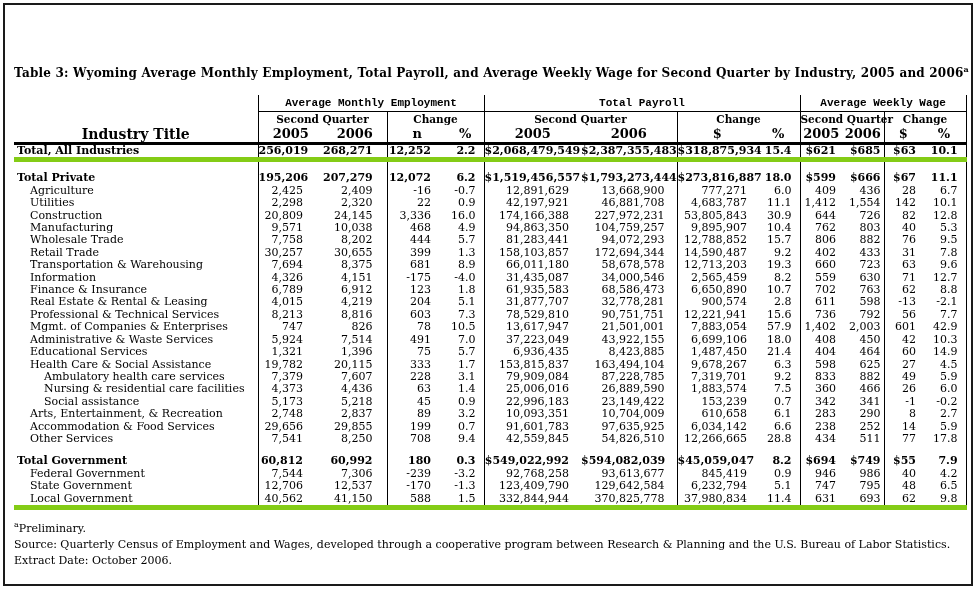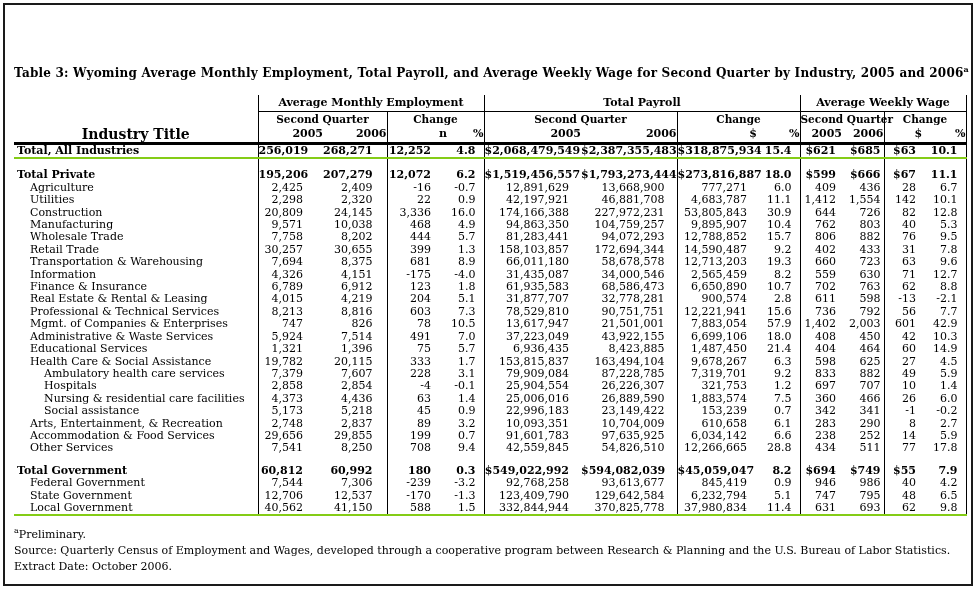--- a/index.html
+++ b/index.html
@@ -11,32 +11,32 @@
   .page-frame {
     position:absolute; inset:3px; border:2px solid #1a1a1a; pointer-events:none;
   }
   .content { position:absolute; left:14px; top:64px; width:952px; }
   .title { font-size:12px; font-weight:bold; white-space:nowrap; letter-spacing:0.2px; }
   .title sup { font-size:8px; }
   table { border-collapse:collapse; table-layout:fixed; width:952px; margin-top:15px; }
   th, td { padding:0; }
   .bl { border-left:1px solid #000; }
   .br { border-right:1px solid #000; }
-  .group-th { font-weight:bold; font-size:11px; line-height:16px; border-bottom:1px solid #000; }
+  .group-th { font-weight:bold; font-size:11px; line-height:16px; border-bottom:1px solid #000;font-family:Liberation Mono, monospace; }
   .sub-th { font-weight:bold; font-size:10.5px; line-height:14px; text-align:center; white-space:nowrap; }
-  .year-th { font-weight:bold; font-size:11px; line-height:14px; text-align:right; border-bottom:3px solid #000; }
+  .year-th { font-weight:bold; font-size:13px; line-height:14px; text-align:center; border-bottom:3px solid #000; }
   .industry-th { font-weight:bold; font-size:14px; text-align:center; vertical-align:bottom; border-bottom:3px solid #000; }
   tbody td { font-size:11px; line-height:12.4px; }
   .num { text-align:right; white-space:nowrap; }
   .industry { text-align:left; white-space:nowrap; overflow:hidden; }
   .ind0 { padding-left:3px; }
   .ind1 { padding-left:16px; }
   .ind2 { padding-left:30px; }
   tr.bold td { font-weight:bold; }
-  tr.rule-below td { border-bottom:2px solid #84cc16; }
+  tr.rule-below td { border-bottom:5px solid #84cc16; }
   tr.spacer td { height:10px; }
   .col0{padding-right:20px}.col1{padding-right:14px}.col2{padding-right:16px}.col3{padding-right:8px}
   .col4{padding-right:12px}.col5{padding-right:12px}.col6{padding-right:10px}.col7{padding-right:8px}
   .col8{padding-right:6px}.col9{padding-right:3px}.col10{padding-right:6px}.col11{padding-right:8px}
   .footnotes { margin-top:7px; font-size:11px; line-height:16px; }
   .footnotes sup { font-size:8px; }
 </style>
 </head>
 <body>
 
@@ -93,21 +93,21 @@
         <th class="year-th bl">$</th>
         <th class="year-th br">%</th>
       </tr>
     </thead>
     <tbody>
         <tr class="bold rule-below">
           <td class="industry ind0">Total, All Industries</td>
           <td class="num col0 bl">256,019</td>
           <td class="num col1">268,271</td>
           <td class="num col2 bl">12,252</td>
-          <td class="num col3">4.8</td>
+          <td class="num col3">2.2</td>
           <td class="num col4 bl">$2,068,479,549</td>
           <td class="num col5">$2,387,355,483</td>
           <td class="num col6 bl">$318,875,934</td>
           <td class="num col7">15.4</td>
           <td class="num col8 bl">$621</td>
           <td class="num col9">$685</td>
           <td class="num col10 bl">$63</td>
           <td class="num col11 br">10.1</td>
         </tr>
         <tr class="spacer">
@@ -374,35 +374,20 @@
           <td class="num col4 bl">79,909,084</td>
           <td class="num col5">87,228,785</td>
           <td class="num col6 bl">7,319,701</td>
           <td class="num col7">9.2</td>
           <td class="num col8 bl">833</td>
           <td class="num col9">882</td>
           <td class="num col10 bl">49</td>
           <td class="num col11 br">5.9</td>
         </tr>
         <tr>
-          <td class="industry ind2">Hospitals</td>
-          <td class="num col0 bl">2,858</td>
-          <td class="num col1">2,854</td>
-          <td class="num col2 bl">-4</td>
-          <td class="num col3">-0.1</td>
-          <td class="num col4 bl">25,904,554</td>
-          <td class="num col5">26,226,307</td>
-          <td class="num col6 bl">321,753</td>
-          <td class="num col7">1.2</td>
-          <td class="num col8 bl">697</td>
-          <td class="num col9">707</td>
-          <td class="num col10 bl">10</td>
-          <td class="num col11 br">1.4</td>
-        </tr>
-        <tr>
           <td class="industry ind2">Nursing &amp; residential care facilities</td>
           <td class="num col0 bl">4,373</td>
           <td class="num col1">4,436</td>
           <td class="num col2 bl">63</td>
           <td class="num col3">1.4</td>
           <td class="num col4 bl">25,006,016</td>
           <td class="num col5">26,889,590</td>
           <td class="num col6 bl">1,883,574</td>
           <td class="num col7">7.5</td>
           <td class="num col8 bl">360</td>

